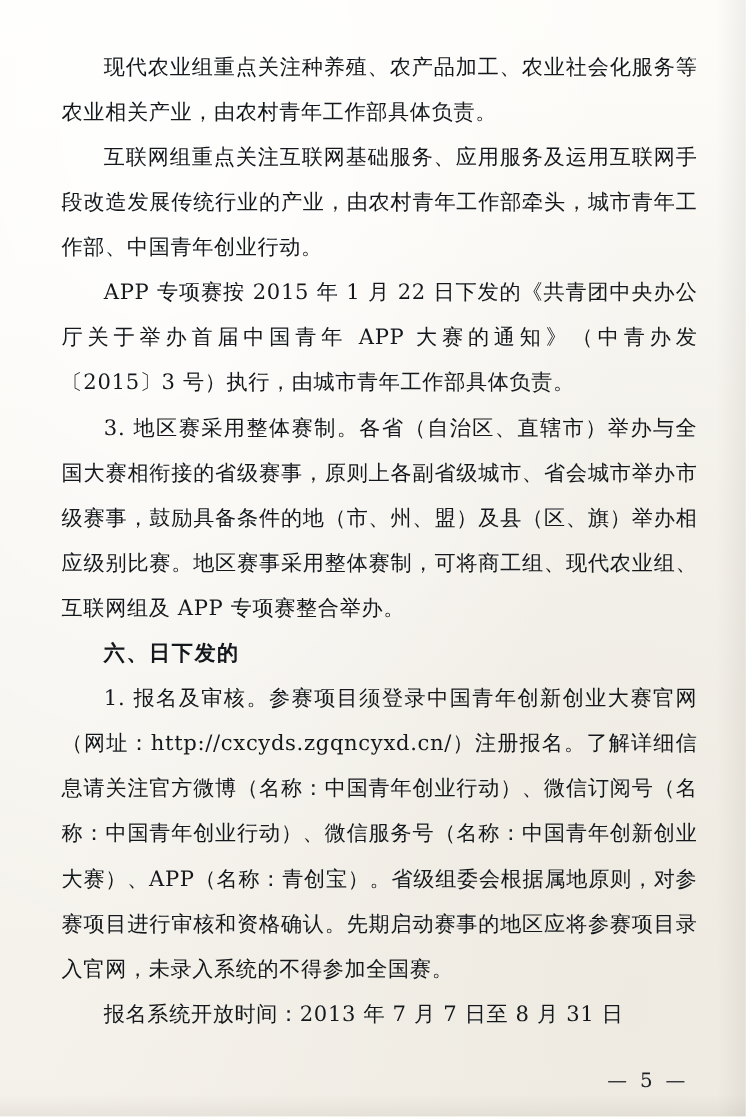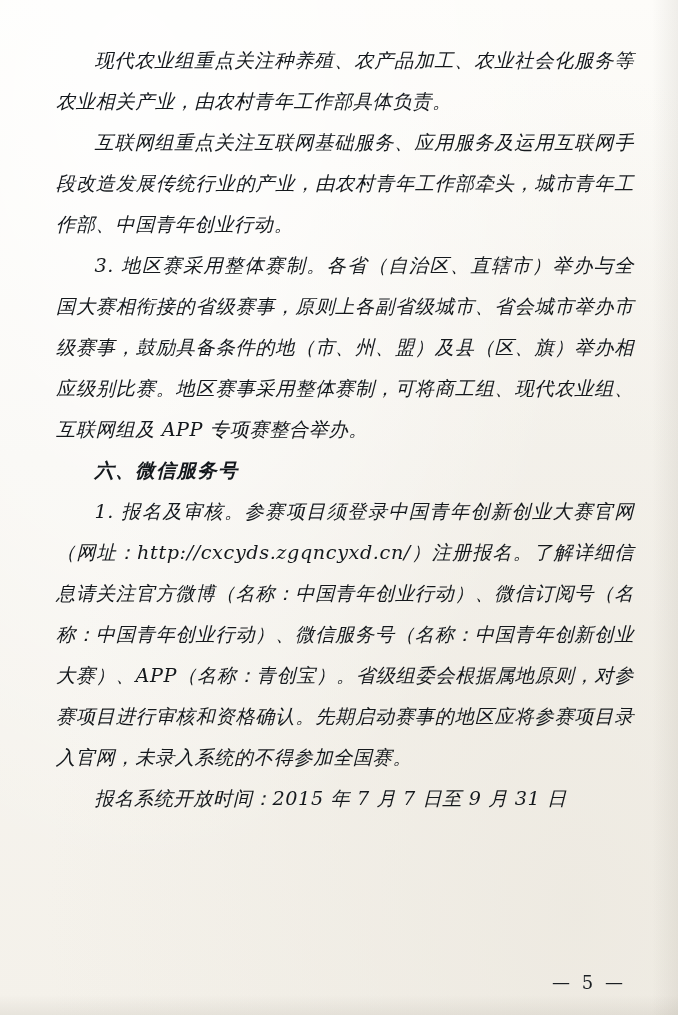--- a/index.html
+++ b/index.html
@@ -33,21 +33,20 @@
     font-size: 19.2px;
     line-height: 41px;
     color: #14181c;
     letter-spacing: 0.6px;
     text-align: justify;
     text-justify: inter-character;
   }
   p {
     margin: 0 0 0 0;
     text-indent: 2em;
-    font-style: italic;
   }
   .heading {
     font-weight: bold;
     text-indent: 2em;
     letter-spacing: 1.4px;
   }
   .pagenum {
     position: absolute;
     right: 52px;
     bottom: 22px;
@@ -74,22 +73,23 @@
 </style>
 </head>
 <body>
 
 <div class="paper"></div>
 
 <div class="page">
   <div class="doc-body">
     <p>现代农业组重点关注种养殖、农产品加工、农业社会化服务等农业相关产业，由农村青年工作部具体负责。</p>
     <p>互联网组重点关注互联网基础服务、应用服务及运用互联网手段改造发展传统行业的产业，由农村青年工作部牵头，城市青年工作部、中国青年创业行动。</p>
+    <p>APP 专项赛按 2015 年 1 月 22 日下发的《共青团中央办公厅关于举办首届中国青年 APP 大赛的通知》（中青办发〔2015〕3 号）执行，由城市青年工作部具体负责。</p>
     <p>3. 地区赛采用整体赛制。各省（自治区、直辖市）举办与全国大赛相衔接的省级赛事，原则上各副省级城市、省会城市举办市级赛事，鼓励具备条件的地（市、州、盟）及县（区、旗）举办相应级别比赛。地区赛事采用整体赛制，可将商工组、现代农业组、互联网组及 APP 专项赛整合举办。</p>
-    <p class="heading">六、微信服务号</p>
+    <p class="heading">六、日下发的</p>
     <p>1. 报名及审核。参赛项目须登录中国青年创新创业大赛官网（网址：http://cxcyds.zgqncyxd.cn/）注册报名。了解详细信息请关注官方微博（名称：中国青年创业行动）、微信订阅号（名称：中国青年创业行动）、微信服务号（名称：中国青年创新创业大赛）、APP（名称：青创宝）。省级组委会根据属地原则，对参赛项目进行审核和资格确认。先期启动赛事的地区应将参赛项目录入官网，未录入系统的不得参加全国赛。</p>
-    <p>报名系统开放时间：2015 年 7 月 7 日至 9 月 31 日</p>
+    <p>报名系统开放时间：2013 年 7 月 7 日至 8 月 31 日</p>
   </div>
 </div>
 
 <div class="pagenum">— 5 —</div>
 <div class="edge-shade"></div>
 <div class="edge-shade-bottom"></div>
 
 </body></html>

